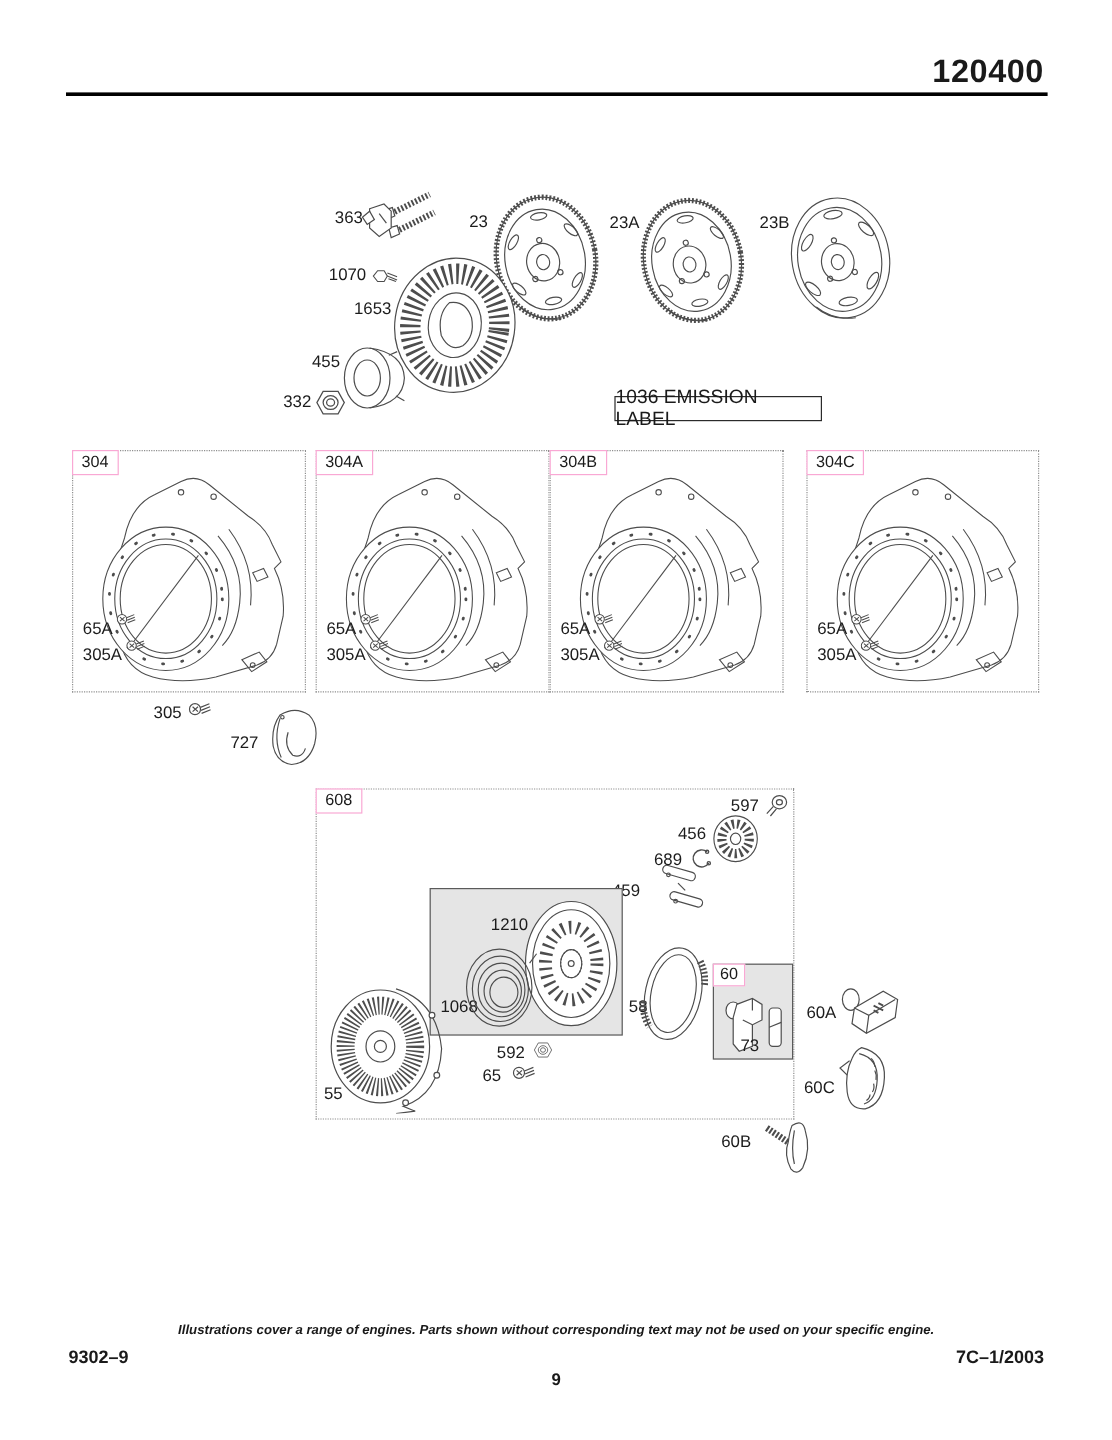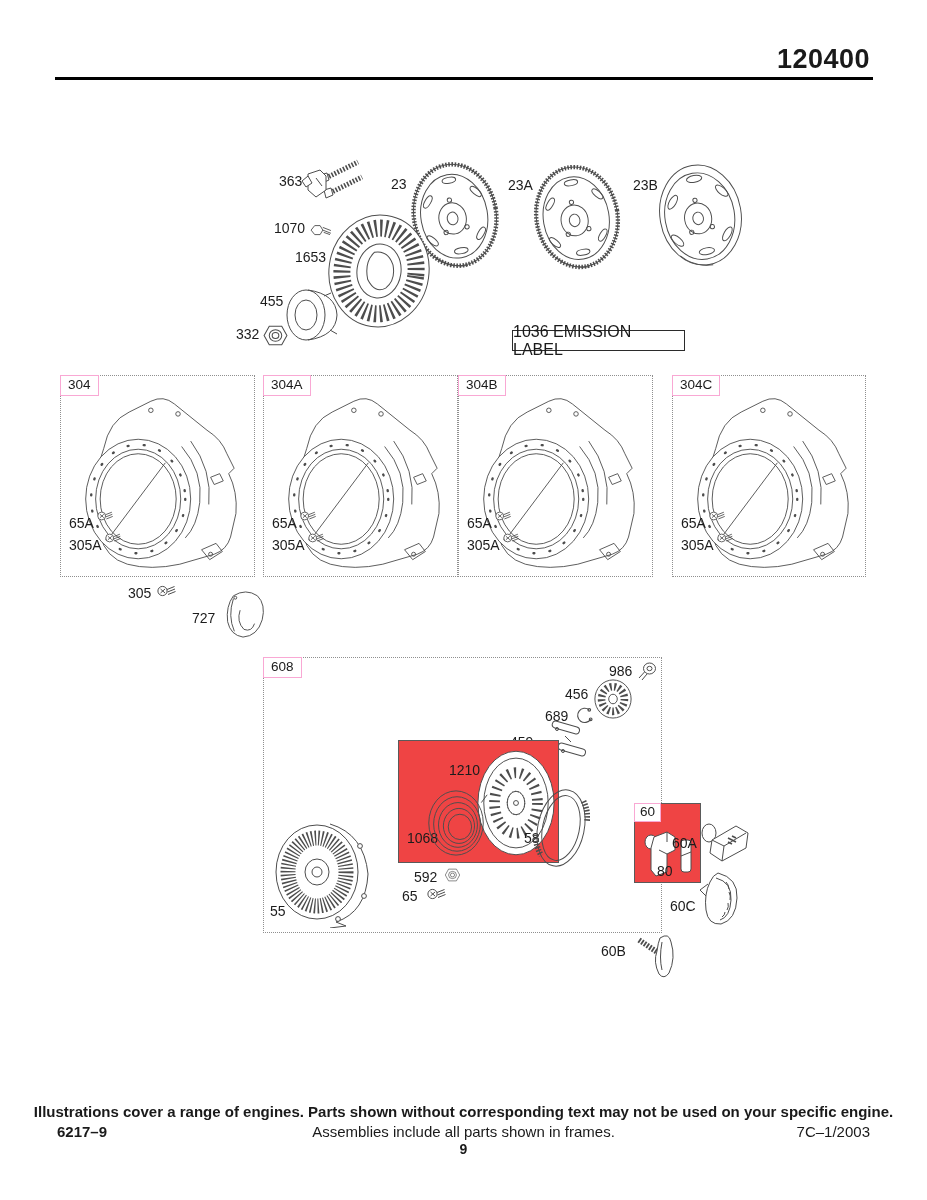--- a/index.html
+++ b/index.html
@@ -11,31 +11,31 @@
   }
   .co{ position:absolute; font-size:14px; color:#1c1c1c; white-space:nowrap; line-height:1; }
   .art{ position:absolute; }
   .model{ position:absolute; top:44px; right:57px; font-size:27px; font-weight:bold; letter-spacing:0.5px; }
   .rule{ position:absolute; left:55px; top:77px; width:818px; height:3px; background:#000; }
   .frame{ position:absolute; border:1.5px dotted #8f8f8f; background:#fff; box-sizing:border-box; }
   .tag{
     position:absolute; left:-1px; top:-1px; background:#fff;
     border:1px solid #f9a8d4; padding:2px 7px 3px 7px; font-size:13.5px; line-height:1;
   }
-  .solidbox{ position:absolute; border:1px solid #5a5a5a; background:#ef4444; box-sizing:border-box;margin-left:40px; }
+  .solidbox{ position:absolute; border:1px solid #5a5a5a; background:#e5e5e5; box-sizing:border-box; }
   .emission{
     position:absolute; left:512px; top:330px; width:171px; height:19px;
     border:1.5px solid #2b2b2b; display:flex; align-items:center; justify-content:center;
     font-size:16px; background:#fff;
   }
   .footer-notice{ position:absolute; left:0; top:1103px; width:100%; text-align:center;
-    font-size:15px; font-weight:bold; }
+    font-size:11px; font-weight:bold; font-style:italic; }
   .footer-pub{ position:absolute; left:57px; top:1123px; font-size:15px; font-weight:bold; }
   .footer-note{ position:absolute; left:0; top:1123px; width:100%; text-align:center; font-size:15px; }
-  .footer-rev{ position:absolute; right:57px; top:1123px; font-size:15px; font-weight:normal; }
+  .footer-rev{ position:absolute; right:57px; top:1123px; font-size:15px; font-weight:bold; }
   .footer-page{ position:absolute; left:0; top:1141px; width:100%; text-align:center;
     font-size:14px; font-weight:bold; }
 </style>
 </head>
 <body>
 
 <svg width="0" height="0" style="position:absolute" aria-hidden="true">
 <defs>
   <g id="sym-screw" stroke="#4d4d4d" fill="#fff" stroke-width="1">
     <circle cx="5.5" cy="8" r="4.6"></circle>
@@ -327,21 +327,21 @@
       <use href="#sym-screw"></use>
     </svg>
   <span class="co" style="left:192px;top:611px">727</span>
   <svg class="art" style="left:219px;top:589px" width="48" height="52" viewBox="0 0 50 54">
       <use href="#sym-deflector"></use>
     </svg>
 
   <div class="frame" style="left:263px;top:657px;width:399px;height:276px">
     <div class="tag">608</div>
 
-    <span class="co" style="left:345px;top:6px">986</span>
+    <span class="co" style="left:345px;top:6px">597</span>
     <svg class="art" style="left:371px;top:3px" width="22" height="22" viewBox="0 0 22 22">
         <use href="#sym-plug"></use>
       </svg>
 
     <span class="co" style="left:301px;top:29px">456</span>
     <svg class="art" style="left:329px;top:20px" width="40" height="42" viewBox="0 0 42 44">
         <use href="#sym-pulley-sm"></use>
       </svg>
 
     <span class="co" style="left:281px;top:51px">689</span>
@@ -368,21 +368,21 @@
     <span class="co" style="left:260px;top:173px">58</span>
     <svg class="art" style="left:268px;top:126px" width="58" height="88" viewBox="0 0 60 88">
         <use href="#sym-rope"></use>
       </svg>
 
     <div class="solidbox" style="left:330px;top:145px;width:67px;height:80px">
       <div class="tag" style="padding:1px 5px 2px 5px">60</div>
       <svg class="art" style="left:8px;top:24px" width="52" height="52" viewBox="0 0 52 52">
           <use href="#sym-insert"></use>
         </svg>
-      <span class="co" style="left:22px;top:60px">80</span>
+      <span class="co" style="left:22px;top:60px">73</span>
     </div>
 
     <span class="co" style="left:150px;top:212px">592</span>
     <svg class="art" style="left:180px;top:209px" width="17" height="16" viewBox="0 0 26 24">
         <use href="#sym-nut"></use>
       </svg>
 
     <span class="co" style="left:138px;top:231px">65</span>
     <svg class="art" style="left:163px;top:228px" width="20" height="16" viewBox="0 0 20 16">
         <use href="#sym-screw"></use>
@@ -403,18 +403,17 @@
   <svg class="art" style="left:696px;top:870px" width="48" height="58" viewBox="0 0 48 58">
       <use href="#sym-grip"></use>
     </svg>
 
   <span class="co" style="left:601px;top:944px">60B</span>
   <svg class="art" style="left:636px;top:930px" width="44" height="50" viewBox="0 0 44 50">
       <use href="#sym-handle-b"></use>
     </svg>
 
   <div class="footer-notice">Illustrations cover a range of engines. Parts shown without corresponding text may not be used on your specific engine.</div>
-  <div class="footer-pub">6217–9</div>
-  <div class="footer-note">Assemblies include all parts shown in frames.</div>
+  <div class="footer-pub">9302–9</div>
   <div class="footer-rev">7C–1/2003</div>
   <div class="footer-page">9</div>
 
 </div>
 
 </body></html>

